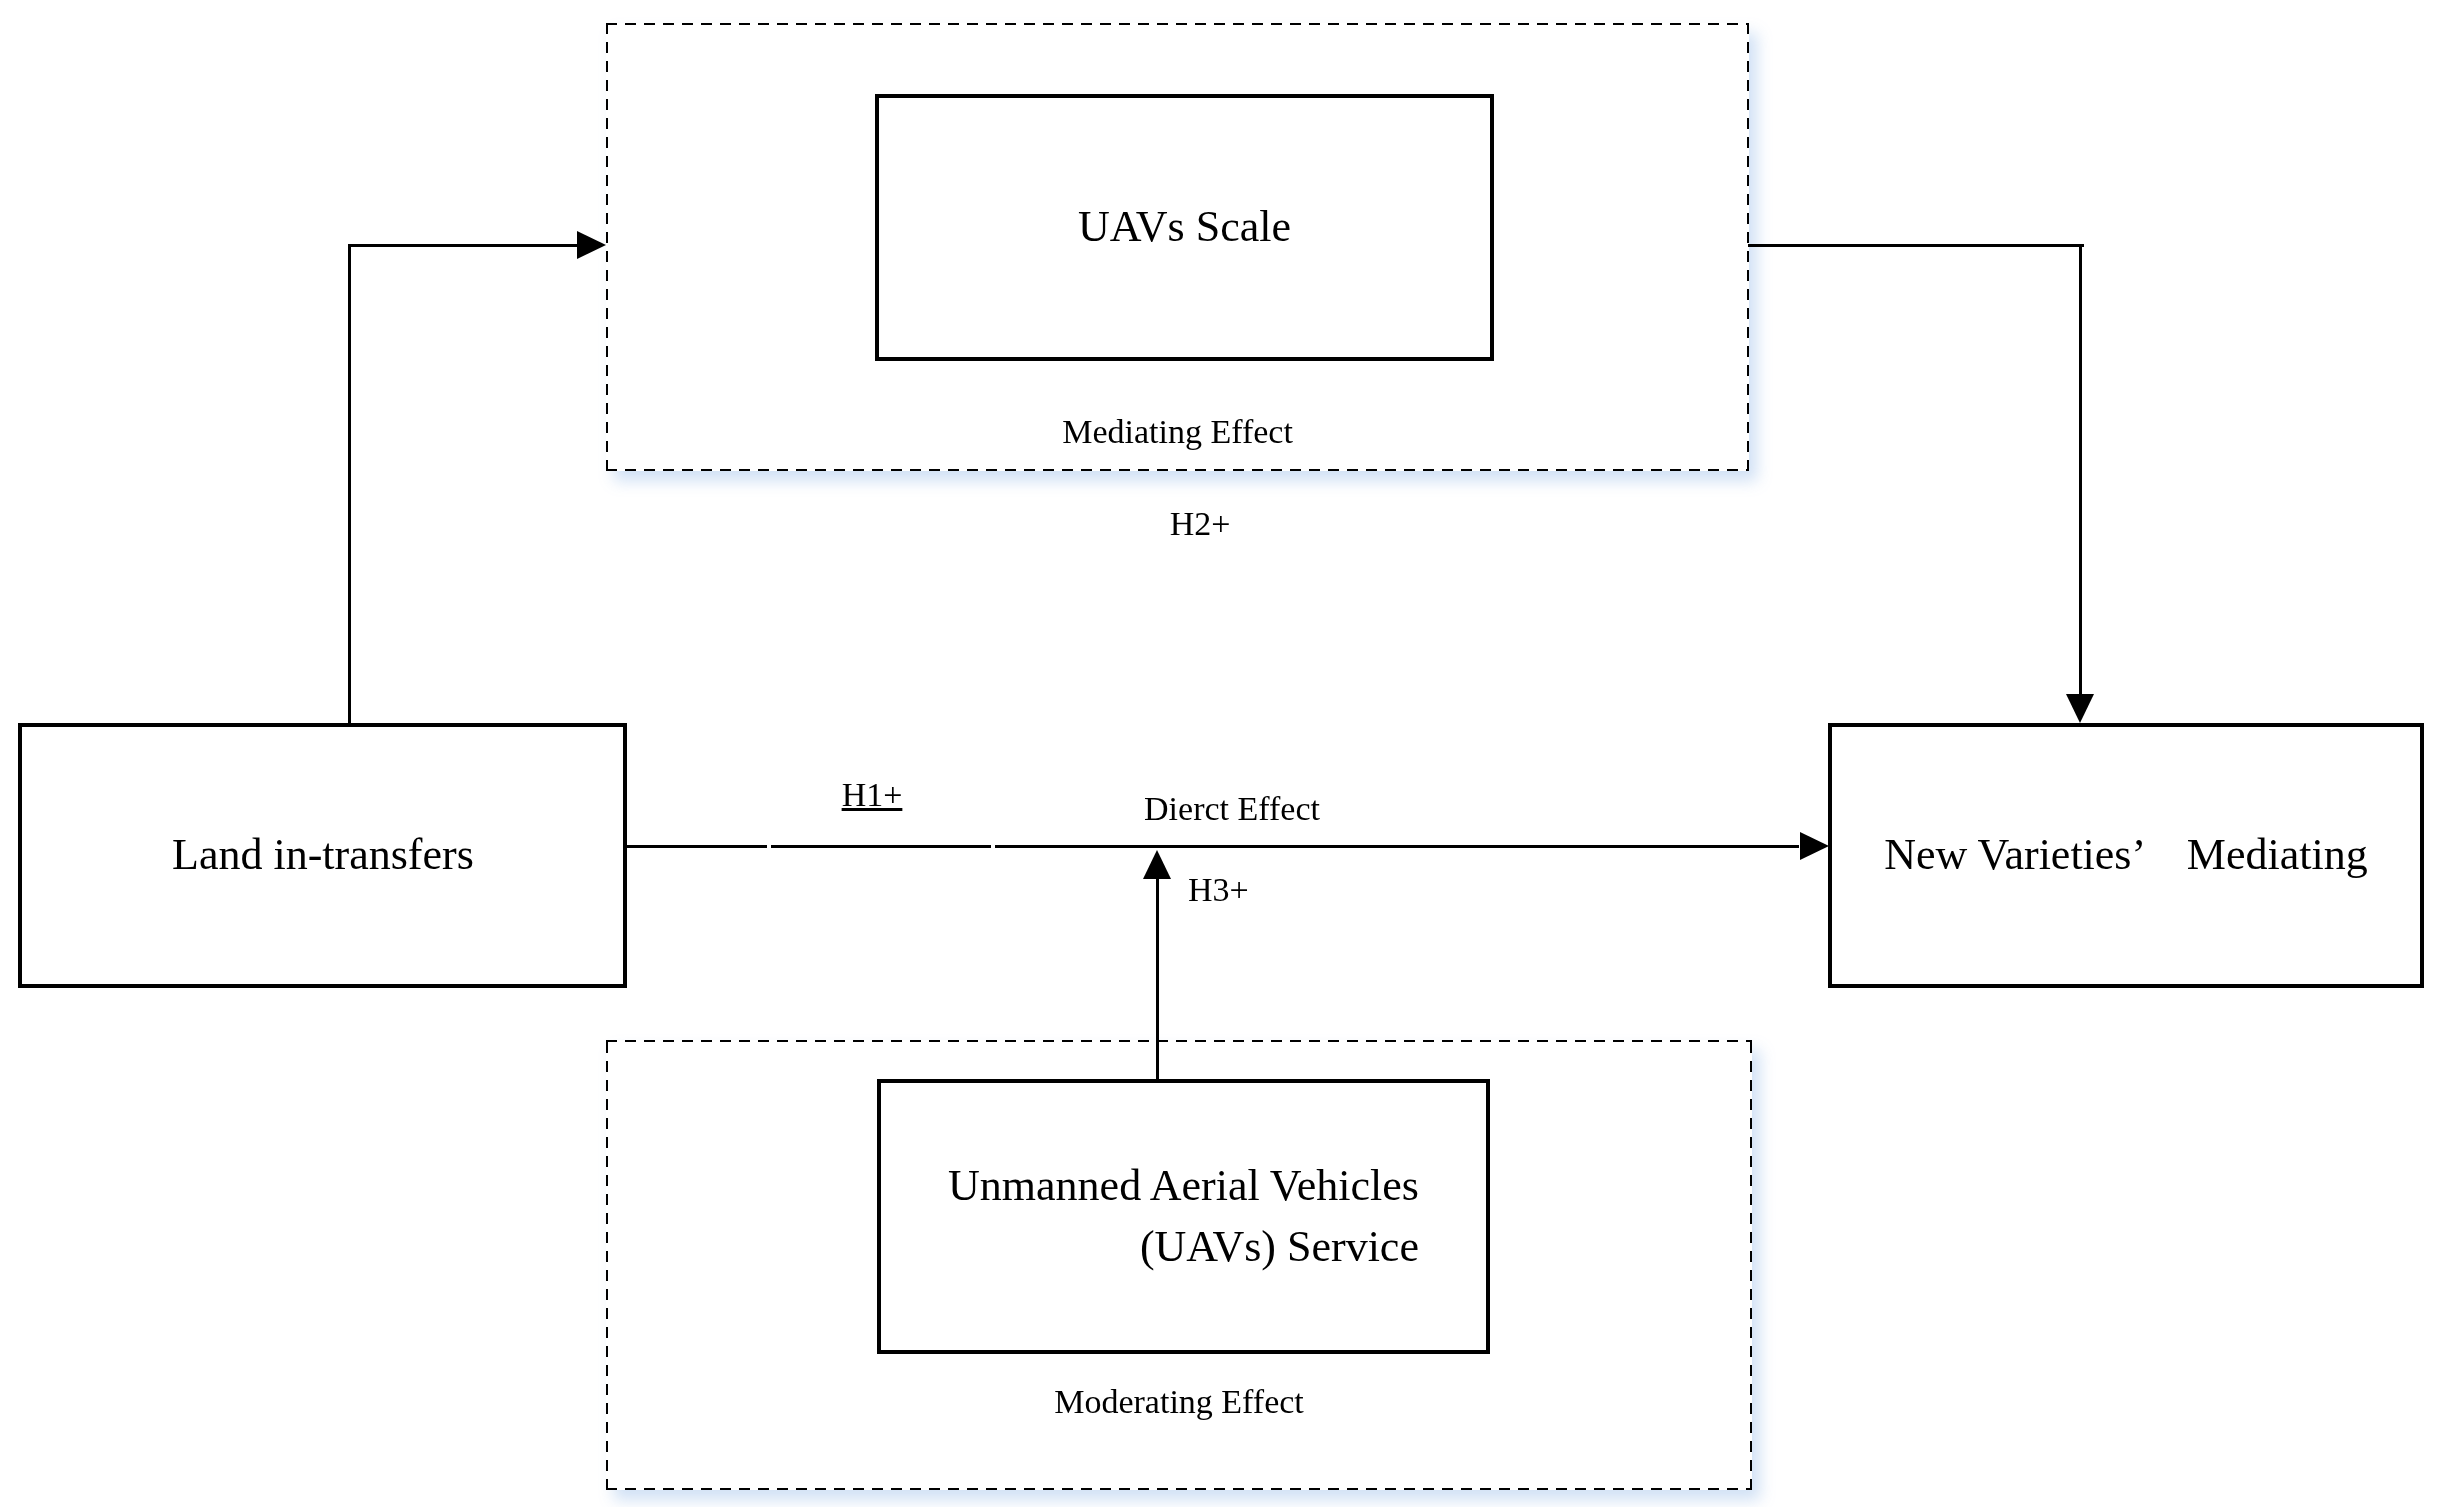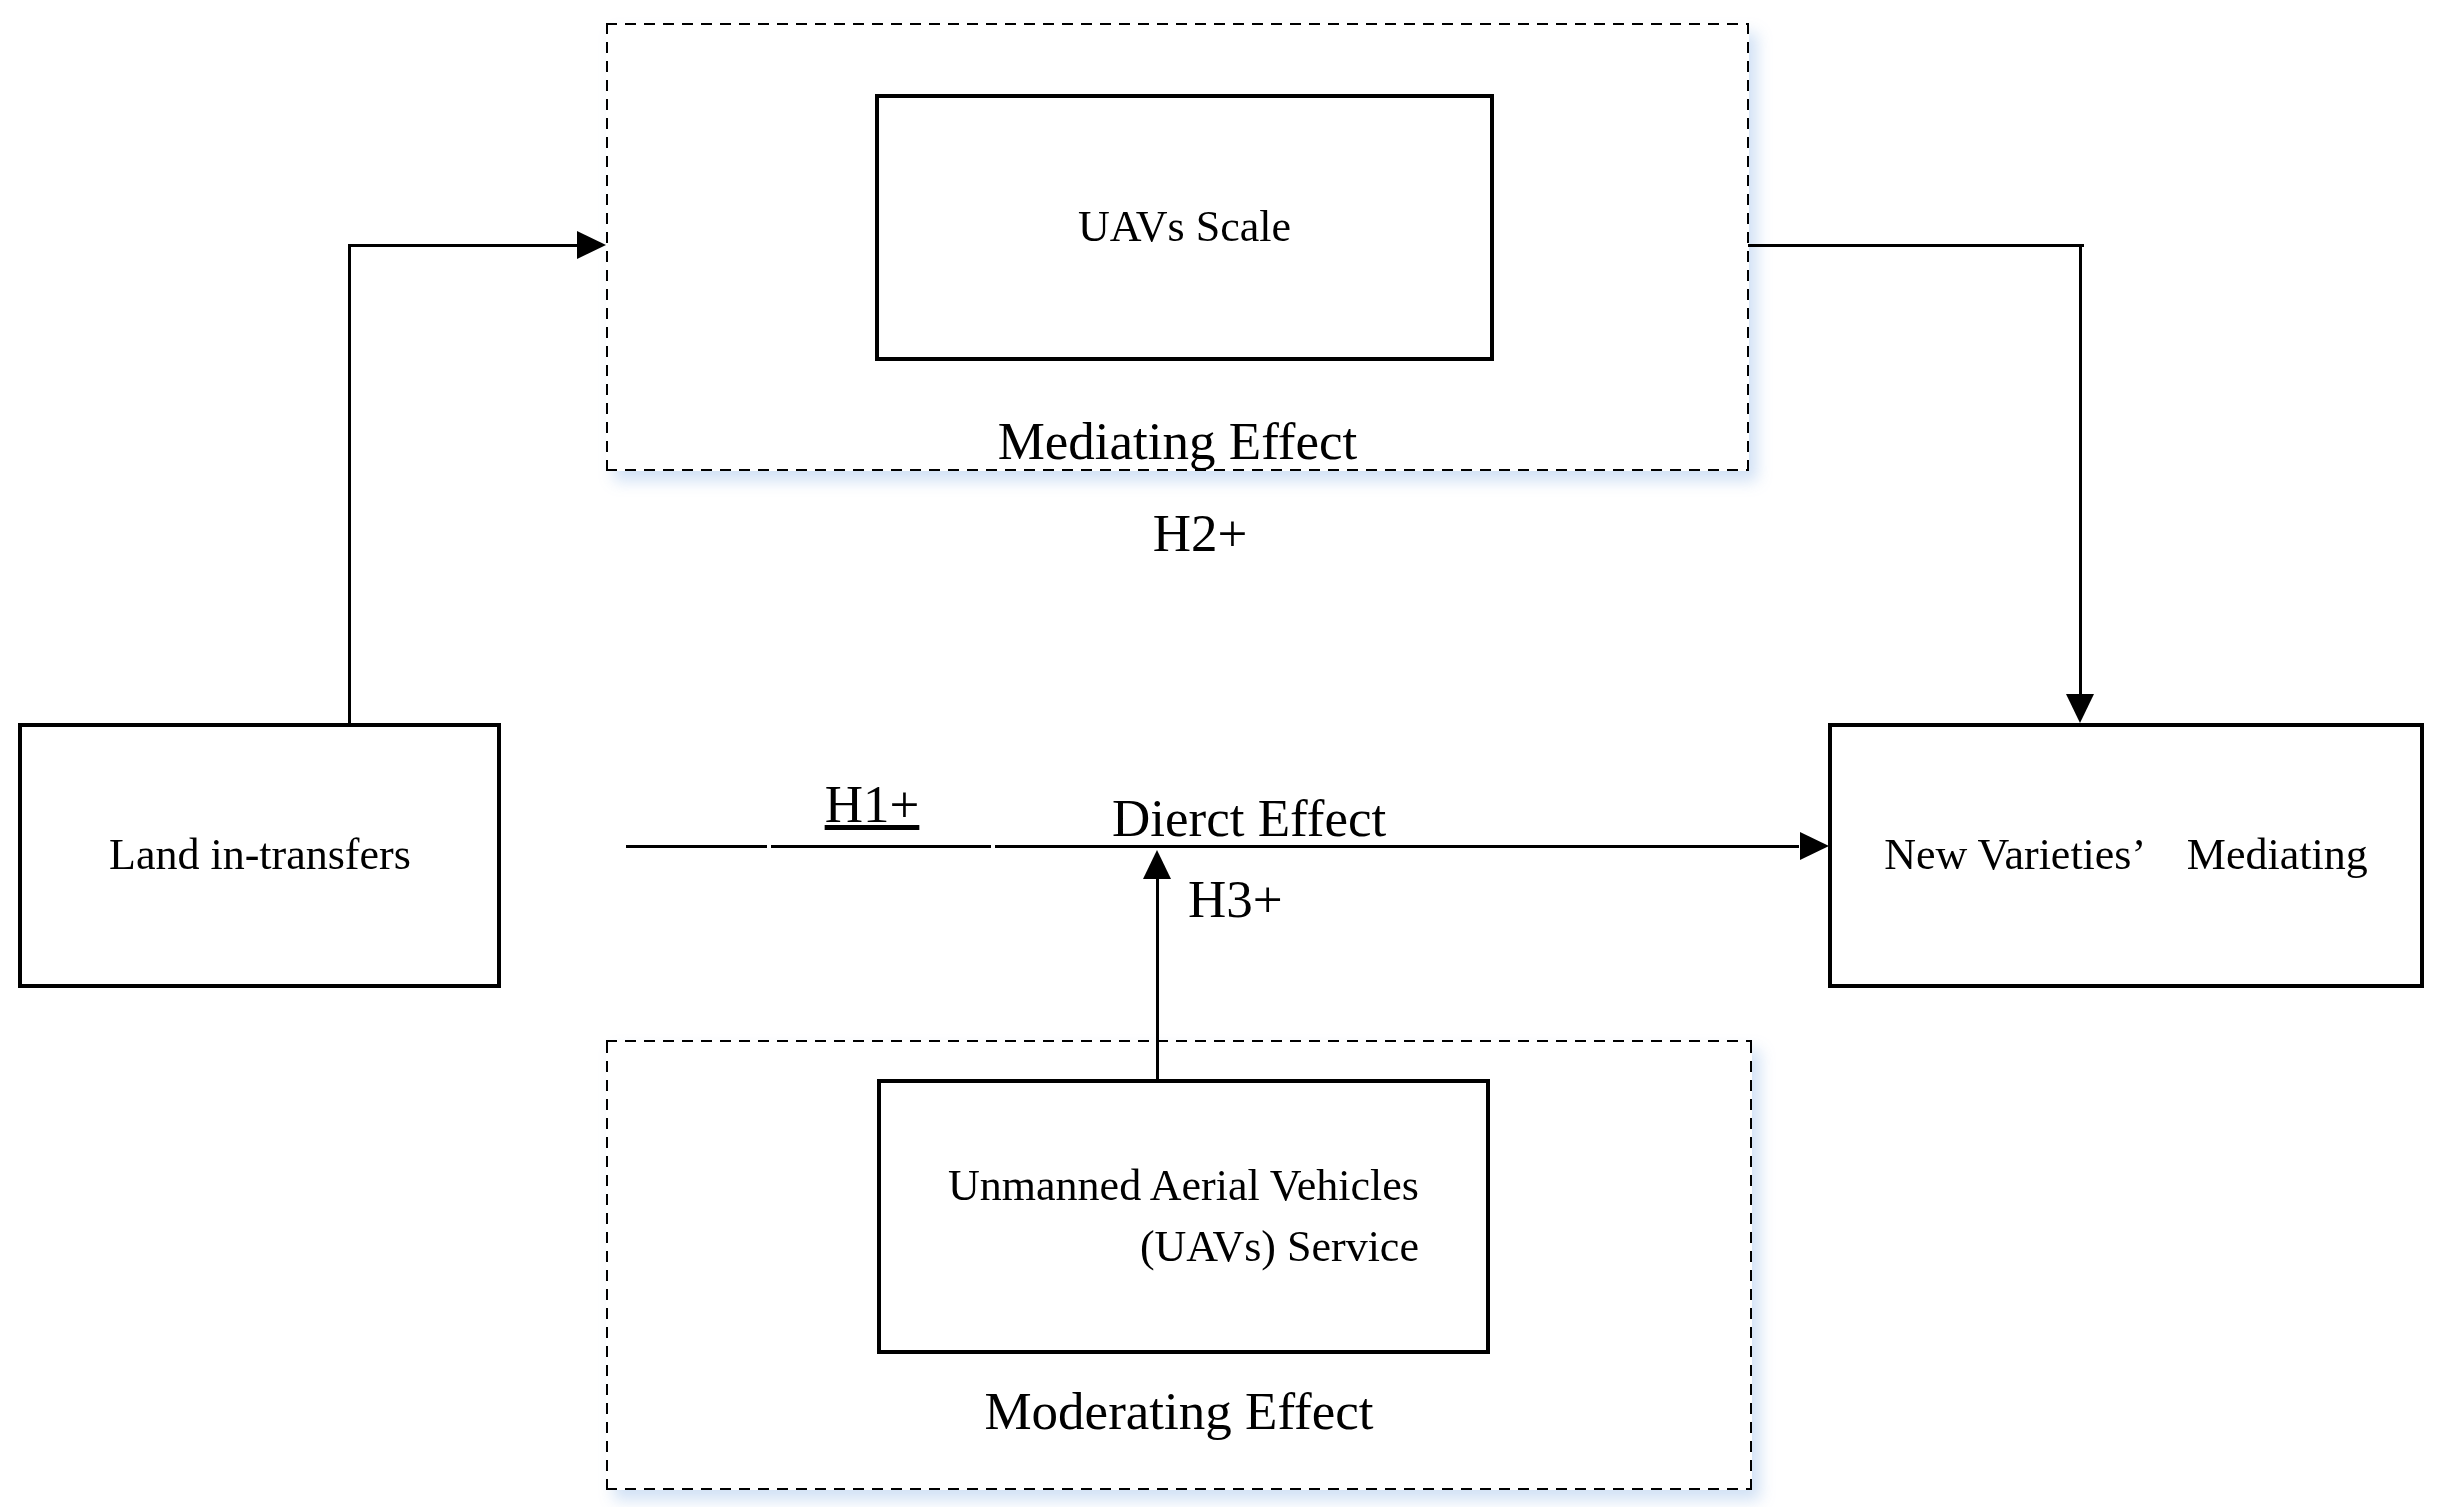--- a/index.html
+++ b/index.html
@@ -16,21 +16,21 @@
     position:absolute;
     border:4.8px solid #000;
     background:#fff;
     display:flex;align-items:center;justify-content:center;
     text-align:center;
     font-size:44px;
     line-height:1.38;
     box-sizing:border-box;
     white-space:pre-line;
   }
-  .box-land-in   {left:18.4px;  top:723px;  width:483px; height:265px;}
+  .box-land-in   {left:18.4px;  top:723px;  width:609px; height:265px;}
   .box-land-scale{left:875px;top:94px;  width:619px; height:267px;}
   .box-new-var   {left:1828px;top:723px;  width:596px; height:265px;}
   .box-uavs      {left:877px;top:1079px; width:613px; height:275px;text-align:right;}
   
   .dashed-box{
     position:absolute;
     box-sizing:border-box;
     background-color:transparent;
     background-image:
       repeating-linear-gradient(90deg,#000 0 11.2px,transparent 11.2px 19px),
@@ -40,21 +40,21 @@
     background-size:100% 2.4px,100% 2.4px,2.4px 100%,2.4px 100%;
     background-position:0 0,0 100%,0 0,100% 0;
     background-repeat:no-repeat;
     box-shadow:8px 9.6px 14.4px rgba(201,220,243,0.85);
   }
   .group-mediating {left:606px; top:23px;   width:1143px;height:448px;}
   .group-moderating{left:606px; top:1040px; width:1146px;height:450px;}
   
   .lbl{
     position:absolute;
-    font-size:53px;
+    font-size:34px;
     line-height:1.0;
     white-space:nowrap;
   }
   .centered{text-align:center;}
   .lbl-mediating {left:606px; width:1143px;top:415px;}
   .lbl-h2        {left:1120px;width:160px; top:507px;}
   .lbl-h1        {left:792px; width:160px; top:778px;text-decoration:underline;}
   .lbl-dierct    {left:1112px;width:240px; top:792px;}
   .lbl-h3        {left:1188px;top:873px;}
   .lbl-moderating{left:606px; width:1146px;top:1385px;}

